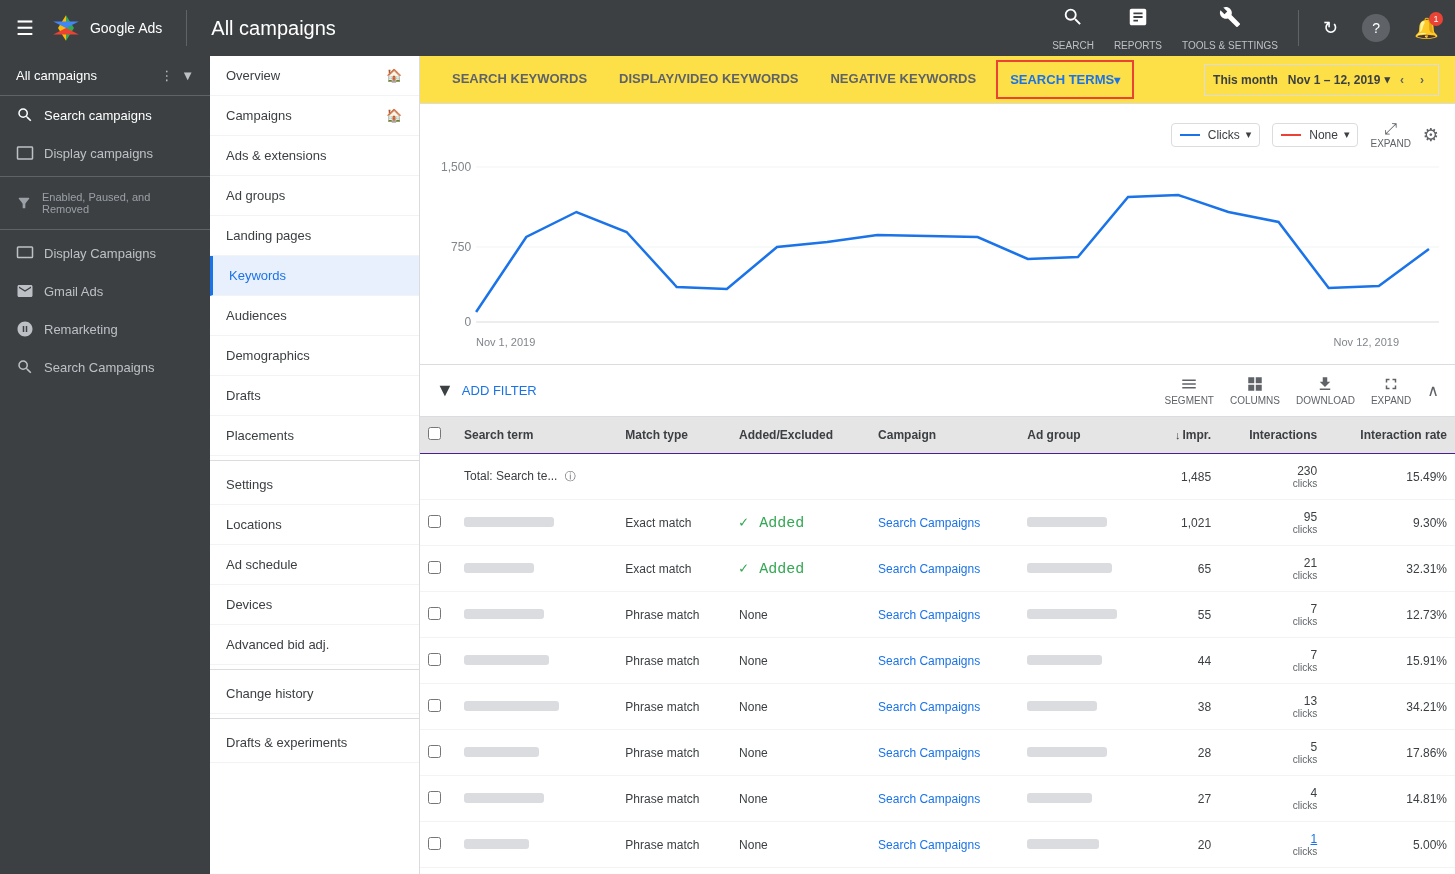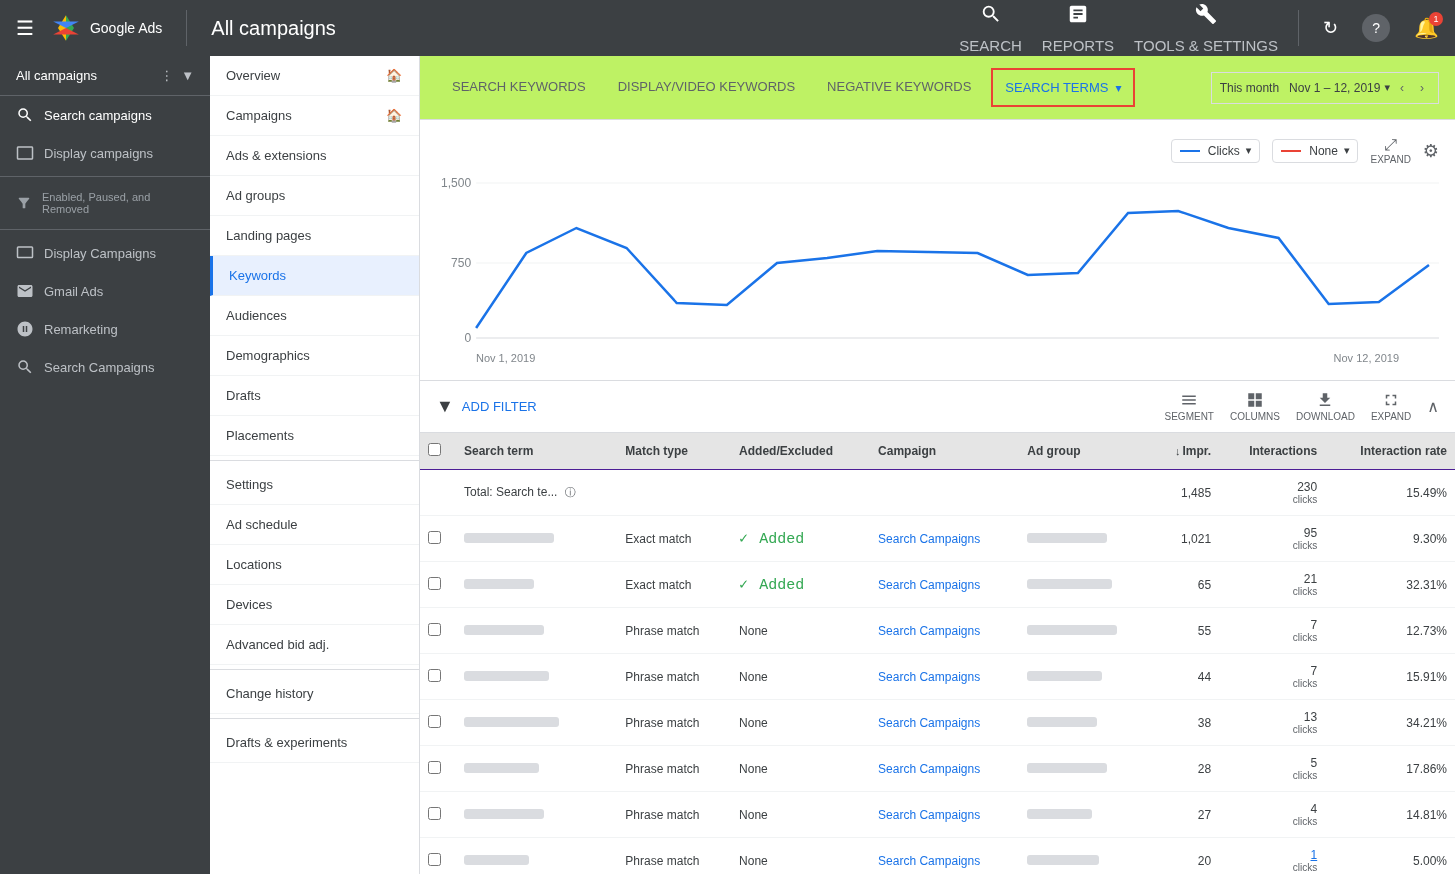--- a/index.html
+++ b/index.html
@@ -10,21 +10,21 @@
       display: flex; align-items: center; background: #3c4043; height: 56px;
       padding: 0 16px; gap: 16px; position: fixed; top: 0; left: 0; right: 0; z-index: 100;
     }
     .hamburger { color: #fff; font-size: 20px; cursor: pointer; }
     .google-ads-logo { display: flex; align-items: center; gap: 8px; color: #fff; font-size: 14px; font-weight: 500; }
     .logo-diamond { width: 32px; height: 32px; }
     .nav-divider { width: 1px; height: 36px; background: #5f6368; margin: 0 8px; }
     .all-campaigns-title { color: #fff; font-size: 20px; font-weight: 400; flex: 1; }
     .nav-icons { display: flex; align-items: center; gap: 20px; margin-left: auto; }
     .nav-icon-group { display: flex; flex-direction: column; align-items: center; color: #fff; cursor: pointer; }
-    .nav-icon-group span { font-size: 15px; margin-top: 12px; color: #bdc1c6; }
+    .nav-icon-group span { font-size: 10px; margin-top: 12px; color: #bdc1c6; }
     .nav-icon-svg { width: 22px; height: 22px; fill: #fff; }
     .nav-icon-divider { width: 1px; height: 36px; background: #5f6368; }
     .nav-action { color: #fff; font-size: 20px; cursor: pointer; margin-left: 4px; }
     .bell-badge { position: relative; }
     .badge { position: absolute; top: -4px; right: -4px; background: #ea4335; color: #fff; border-radius: 50%; width: 14px; height: 14px; font-size: 9px; display: flex; align-items: center; justify-content: center; }
 
     
     .sidebar {
       position: fixed; top: 56px; left: 0; width: 210px; bottom: 0;
       background: #3c4043; overflow-y: auto; z-index: 90;
@@ -59,21 +59,21 @@
 
     
     .main-content {
       position: fixed; top: 56px; left: 420px; right: 0; bottom: 0;
       background: #fff; overflow-y: auto;
     }
 
     
     .tabs {
       display: flex; align-items: center; border-bottom: 1px solid #dadce0;
-      background: #bef264; padding: 8px 16px; position: sticky; top: 0; z-index: 80;
+      background: #fde047; padding: 0 16px; position: sticky; top: 0; z-index: 80; font-weight: bold;
     }
     .tab {
       padding: 14px 16px; font-size: 13px; color: #5f6368; cursor: pointer;
       border-bottom: 3px solid transparent; white-space: nowrap;
     }
     .tab.highlighted {
       color: #1a73e8; border: 2px solid #ea4335; margin: 4px 4px; padding: 10px 12px;
       border-bottom: 2px solid #ea4335;
     }
     .date-range-selector {
@@ -267,24 +267,24 @@
     <span>Drafts</span>
   </div>
   <div class="second-sidebar-item">
     <span>Placements</span>
   </div>
   <div style="height:1px;background:#dadce0;margin:4px 0;"></div>
   <div class="second-sidebar-item">
     <span>Settings</span>
   </div>
   <div class="second-sidebar-item">
+    <span>Locations</span>
+  </div>
+  <div class="second-sidebar-item">
     <span>Ad schedule</span>
-  </div>
-  <div class="second-sidebar-item">
-    <span>Locations</span>
   </div>
   <div class="second-sidebar-item">
     <span>Devices</span>
   </div>
   <div class="second-sidebar-item">
     <span>Advanced bid adj.</span>
   </div>
   <div style="height:1px;background:#dadce0;margin:4px 0;"></div>
   <div class="second-sidebar-item">
     <span>Change history</span>
@@ -300,21 +300,21 @@
   <div class="tabs">
     <div class="tab">
       <span>SEARCH KEYWORDS</span>
     </div>
     <div class="tab">
       <span>DISPLAY/VIDEO KEYWORDS</span>
     </div>
     <div class="tab">
       <span>NEGATIVE KEYWORDS</span>
     </div>
-    <div class="tab highlighted" style="border:2px solid #ea4335; color:#1a73e8; display:flex; align-items:center; gap:7px;">
+    <div class="tab highlighted" style="border:2px solid #ea4335; color:#1a73e8; display:flex; align-items:center; gap:0;">
       <span>SEARCH TERMS</span>
       <span style="font-size:12px;">▾</span>
     </div>
     <div class="date-range-selector" style="margin-left:auto;">
       <span>This month &nbsp; Nov 1 – 12, 2019</span>
       <span style="font-size:11px;">▾</span>
       <span class="date-nav">‹</span>
       <span class="date-nav">›</span>
     </div>
   </div>

